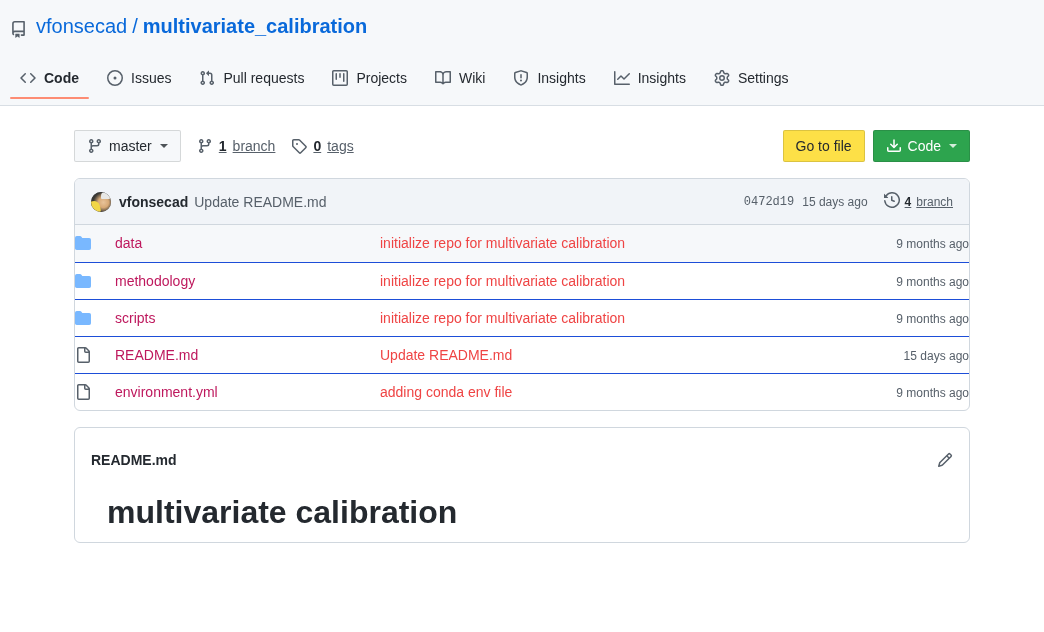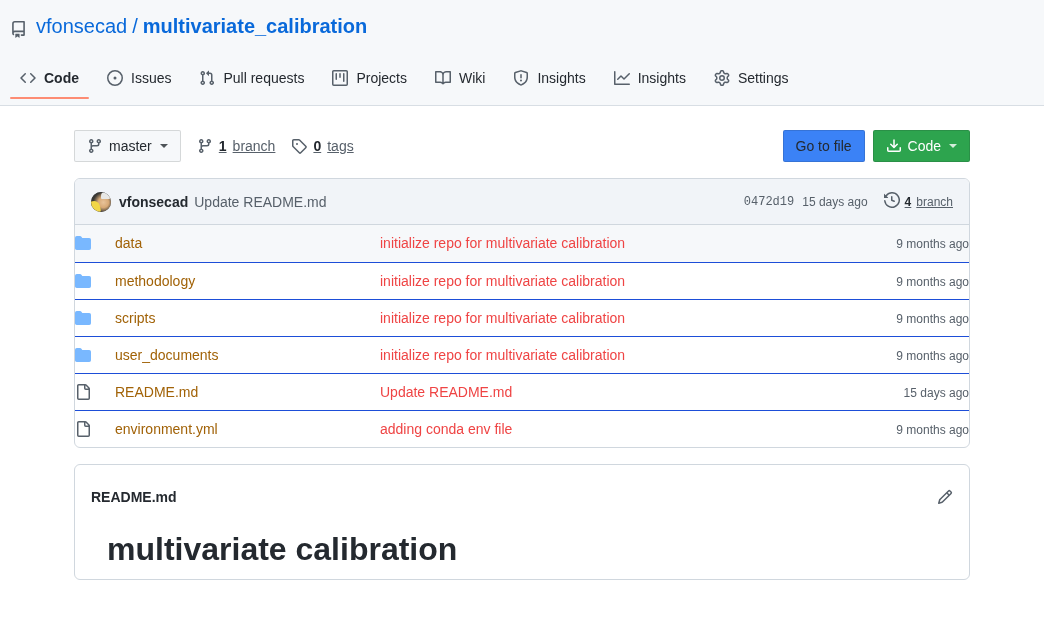--- a/index.html
+++ b/index.html
@@ -102,21 +102,21 @@
     font-size: 14px;
     font-weight: 500;
     color: #24292f;
     background: #f6f8fa;
     border: 1px solid rgba(27,31,36,0.15);
     border-radius: 2px;
     cursor: pointer;
     white-space: nowrap;
     font-family: "Liberation Sans", sans-serif;
   }
-  .btn-white { background: #3b82f6; }
+  .btn-white { background: #fde047; }
   .btn-green {
     background: #2da44e;
     color: #ffffff;
     border: 1px solid rgba(27,31,36,0.15);
     font-weight: 500;
   }
   .caret {
     width: 0; height: 0;
     border-left: 4px solid transparent;
     border-right: 4px solid transparent;
@@ -211,21 +211,21 @@
   table.files tr { border-top: 1px solid #1d4ed8; }
   table.files tr:first-child { border-top: none; }
   table.files tr.tinted { background: #f6f8fa; }
   table.files td { padding: 0; height: 37px; vertical-align: middle; }
   td.c-icon { width: 40px; padding-left: 16px; }
   td.c-icon .ic { display: flex; align-items: center; }
   td.c-name { width: 265px; }
   td.c-msg { }
   td.c-age { text-align: right; padding-right: 16px; width: 160px; }
   .f-link {
-    color: #a16207;
+    color: #be185d;
     text-decoration: none;
     font-size: 14px;
     cursor: pointer;
   }
   .m-link {
     color: #ef4444;
     text-decoration: none;
     font-size: 14px;
     cursor: pointer;
   }
@@ -473,32 +473,20 @@
               <svg width="16" height="16" viewBox="0 0 16 16" fill="#79b8ff">
                   <path d="M1.75 1A1.75 1.75 0 0 0 0 2.75v10.5C0 14.216.784 15 1.75 15h12.5A1.75 1.75 0 0 0 16 13.25v-8.5A1.75 1.75 0 0 0 14.25 3H7.5a.25.25 0 0 1-.2-.1l-.9-1.2C6.07 1.26 5.55 1 5 1H1.75Z"></path>
                 </svg>
             </span>
           </td>
           <td class="c-name"><a class="f-link" href="#">scripts</a></td>
           <td class="c-msg"><a class="m-link" href="#">initialize repo for multivariate calibration</a></td>
           <td class="c-age"><span class="age">9 months ago</span></td>
         </tr>
 
-        <tr>
-          <td class="c-icon">
-            <span class="ic">
-              <svg width="16" height="16" viewBox="0 0 16 16" fill="#79b8ff">
-                  <path d="M1.75 1A1.75 1.75 0 0 0 0 2.75v10.5C0 14.216.784 15 1.75 15h12.5A1.75 1.75 0 0 0 16 13.25v-8.5A1.75 1.75 0 0 0 14.25 3H7.5a.25.25 0 0 1-.2-.1l-.9-1.2C6.07 1.26 5.55 1 5 1H1.75Z"></path>
-                </svg>
-            </span>
-          </td>
-          <td class="c-name"><a class="f-link" href="#">user_documents</a></td>
-          <td class="c-msg"><a class="m-link" href="#">initialize repo for multivariate calibration</a></td>
-          <td class="c-age"><span class="age">9 months ago</span></td>
-        </tr>
 
         <tr>
           <td class="c-icon">
             <span class="ic">
               <svg width="16" height="16" viewBox="0 0 16 16" fill="#57606a">
                   <path d="M2 1.75C2 .784 2.784 0 3.75 0h6.586c.464 0 .909.184 1.237.513l2.914 2.914c.329.328.513.773.513 1.237v9.586A1.75 1.75 0 0 1 13.25 16h-9.5A1.75 1.75 0 0 1 2 14.25Zm1.75-.25a.25.25 0 0 0-.25.25v12.5c0 .138.112.25.25.25h9.5a.25.25 0 0 0 .25-.25V6h-2.75A1.75 1.75 0 0 1 9 4.25V1.5Zm6.75.062V4.25c0 .138.112.25.25.25h2.688l-.011-.013-2.914-2.914-.013-.011Z"></path>
                 </svg>
             </span>
           </td>
           <td class="c-name"><a class="f-link" href="#">README.md</a></td>

